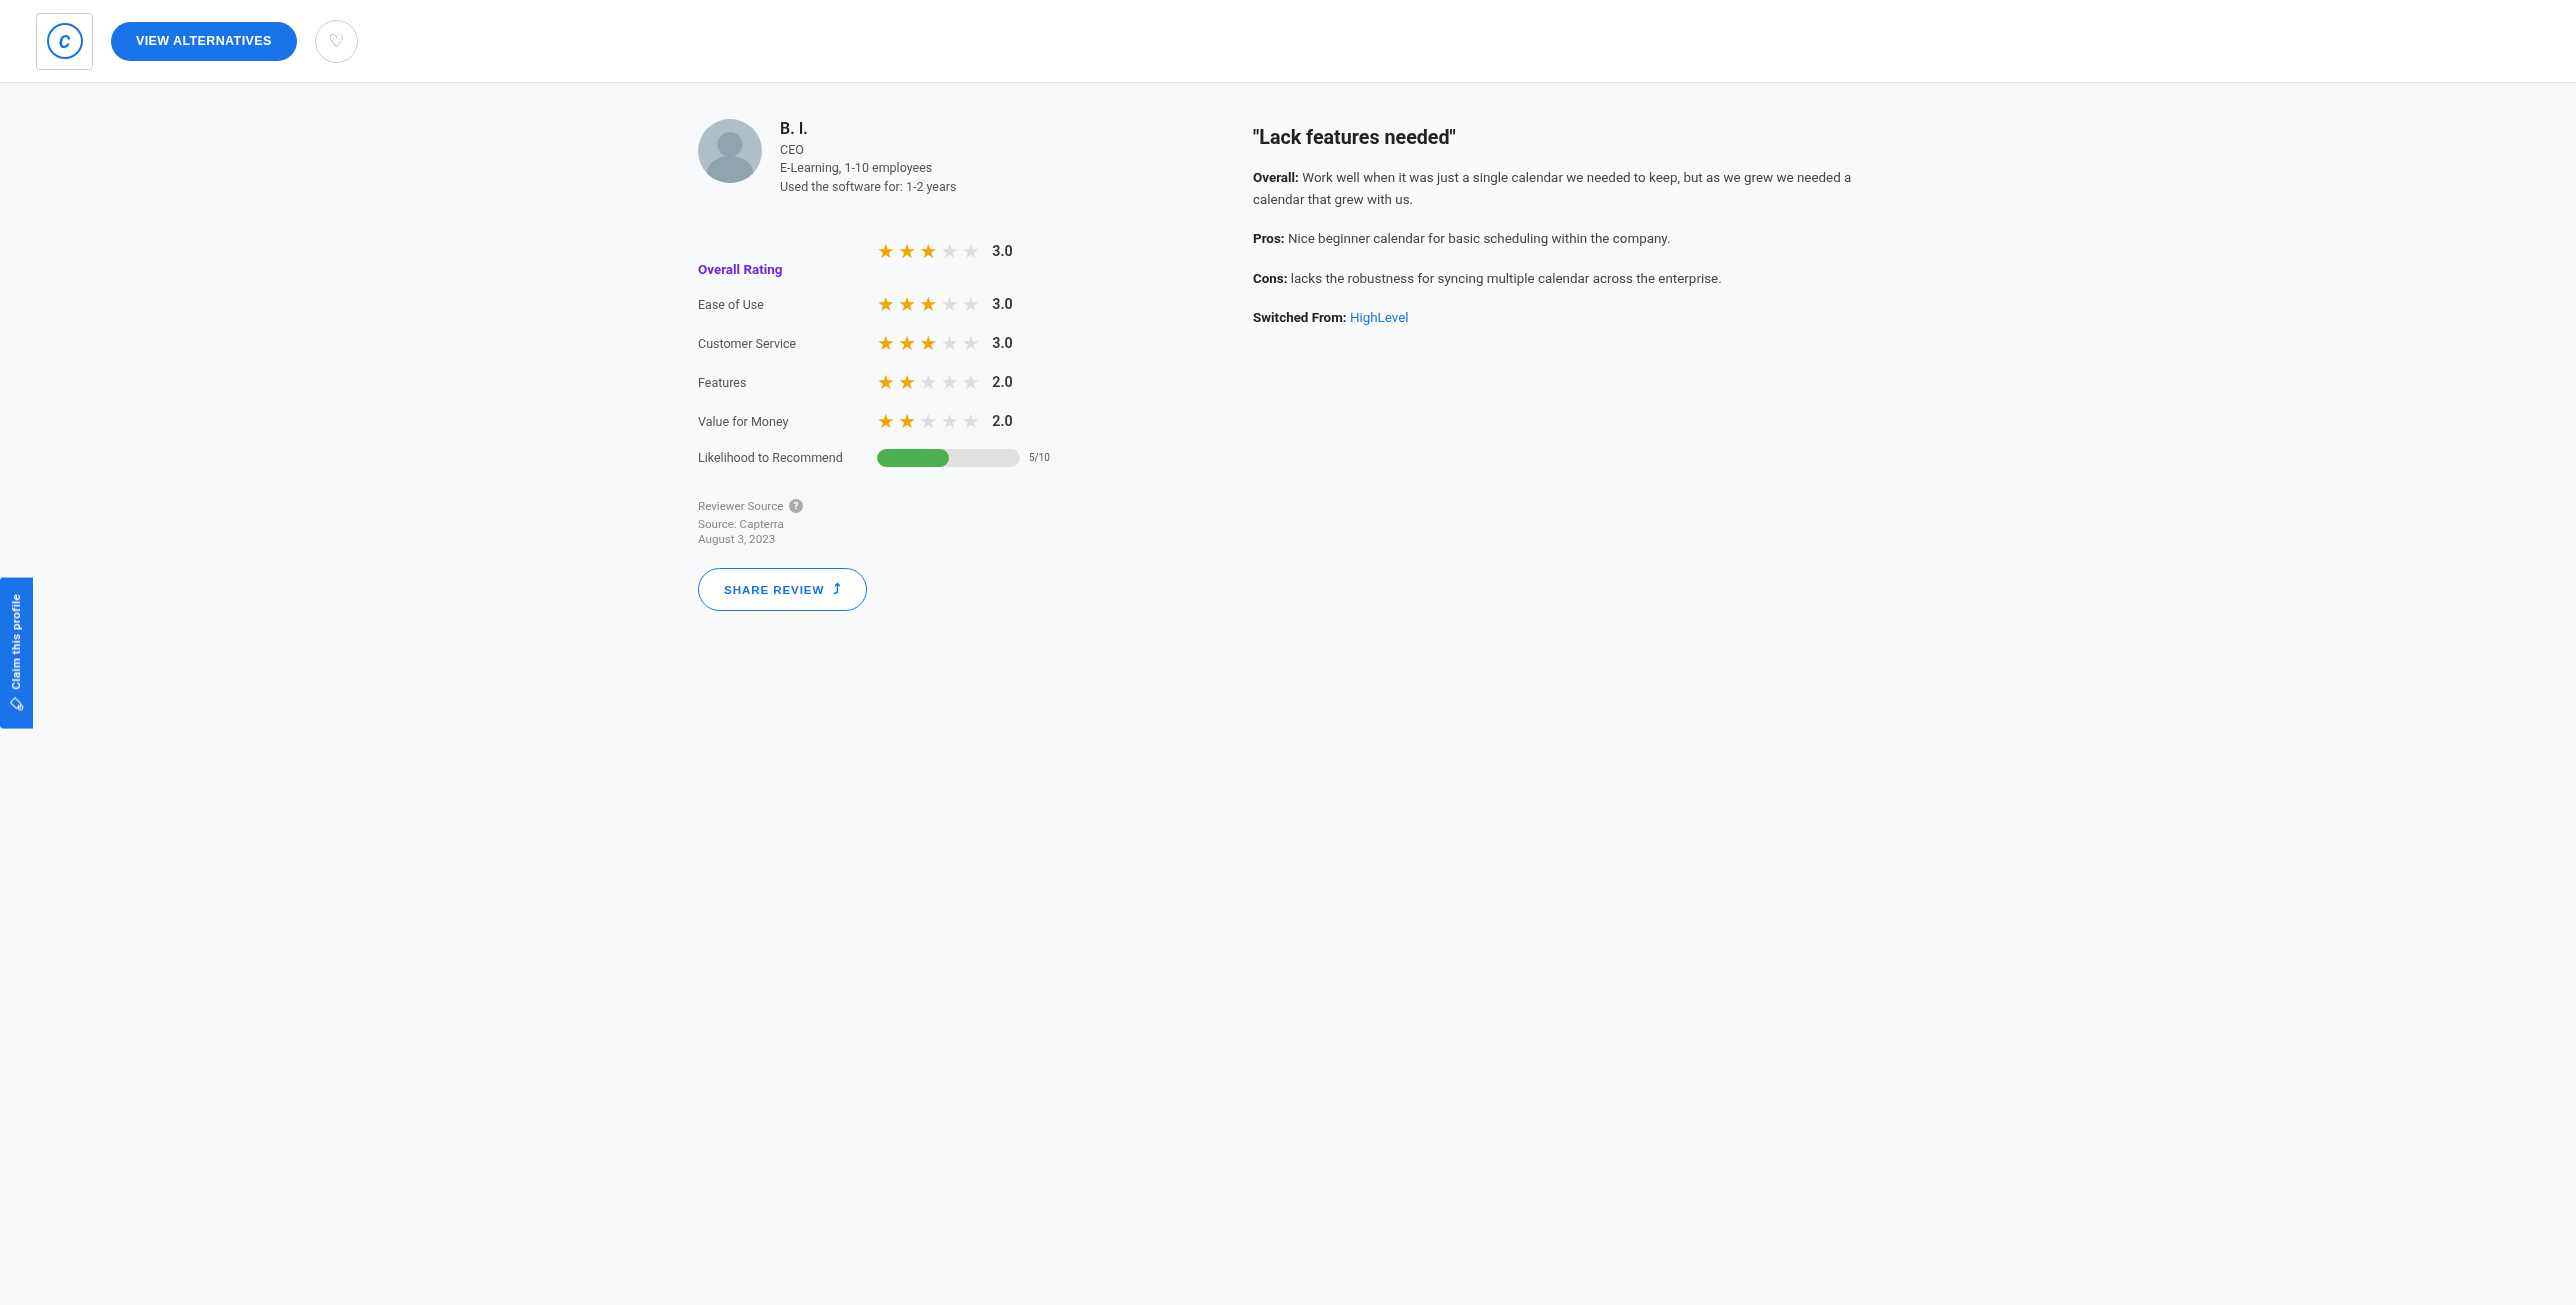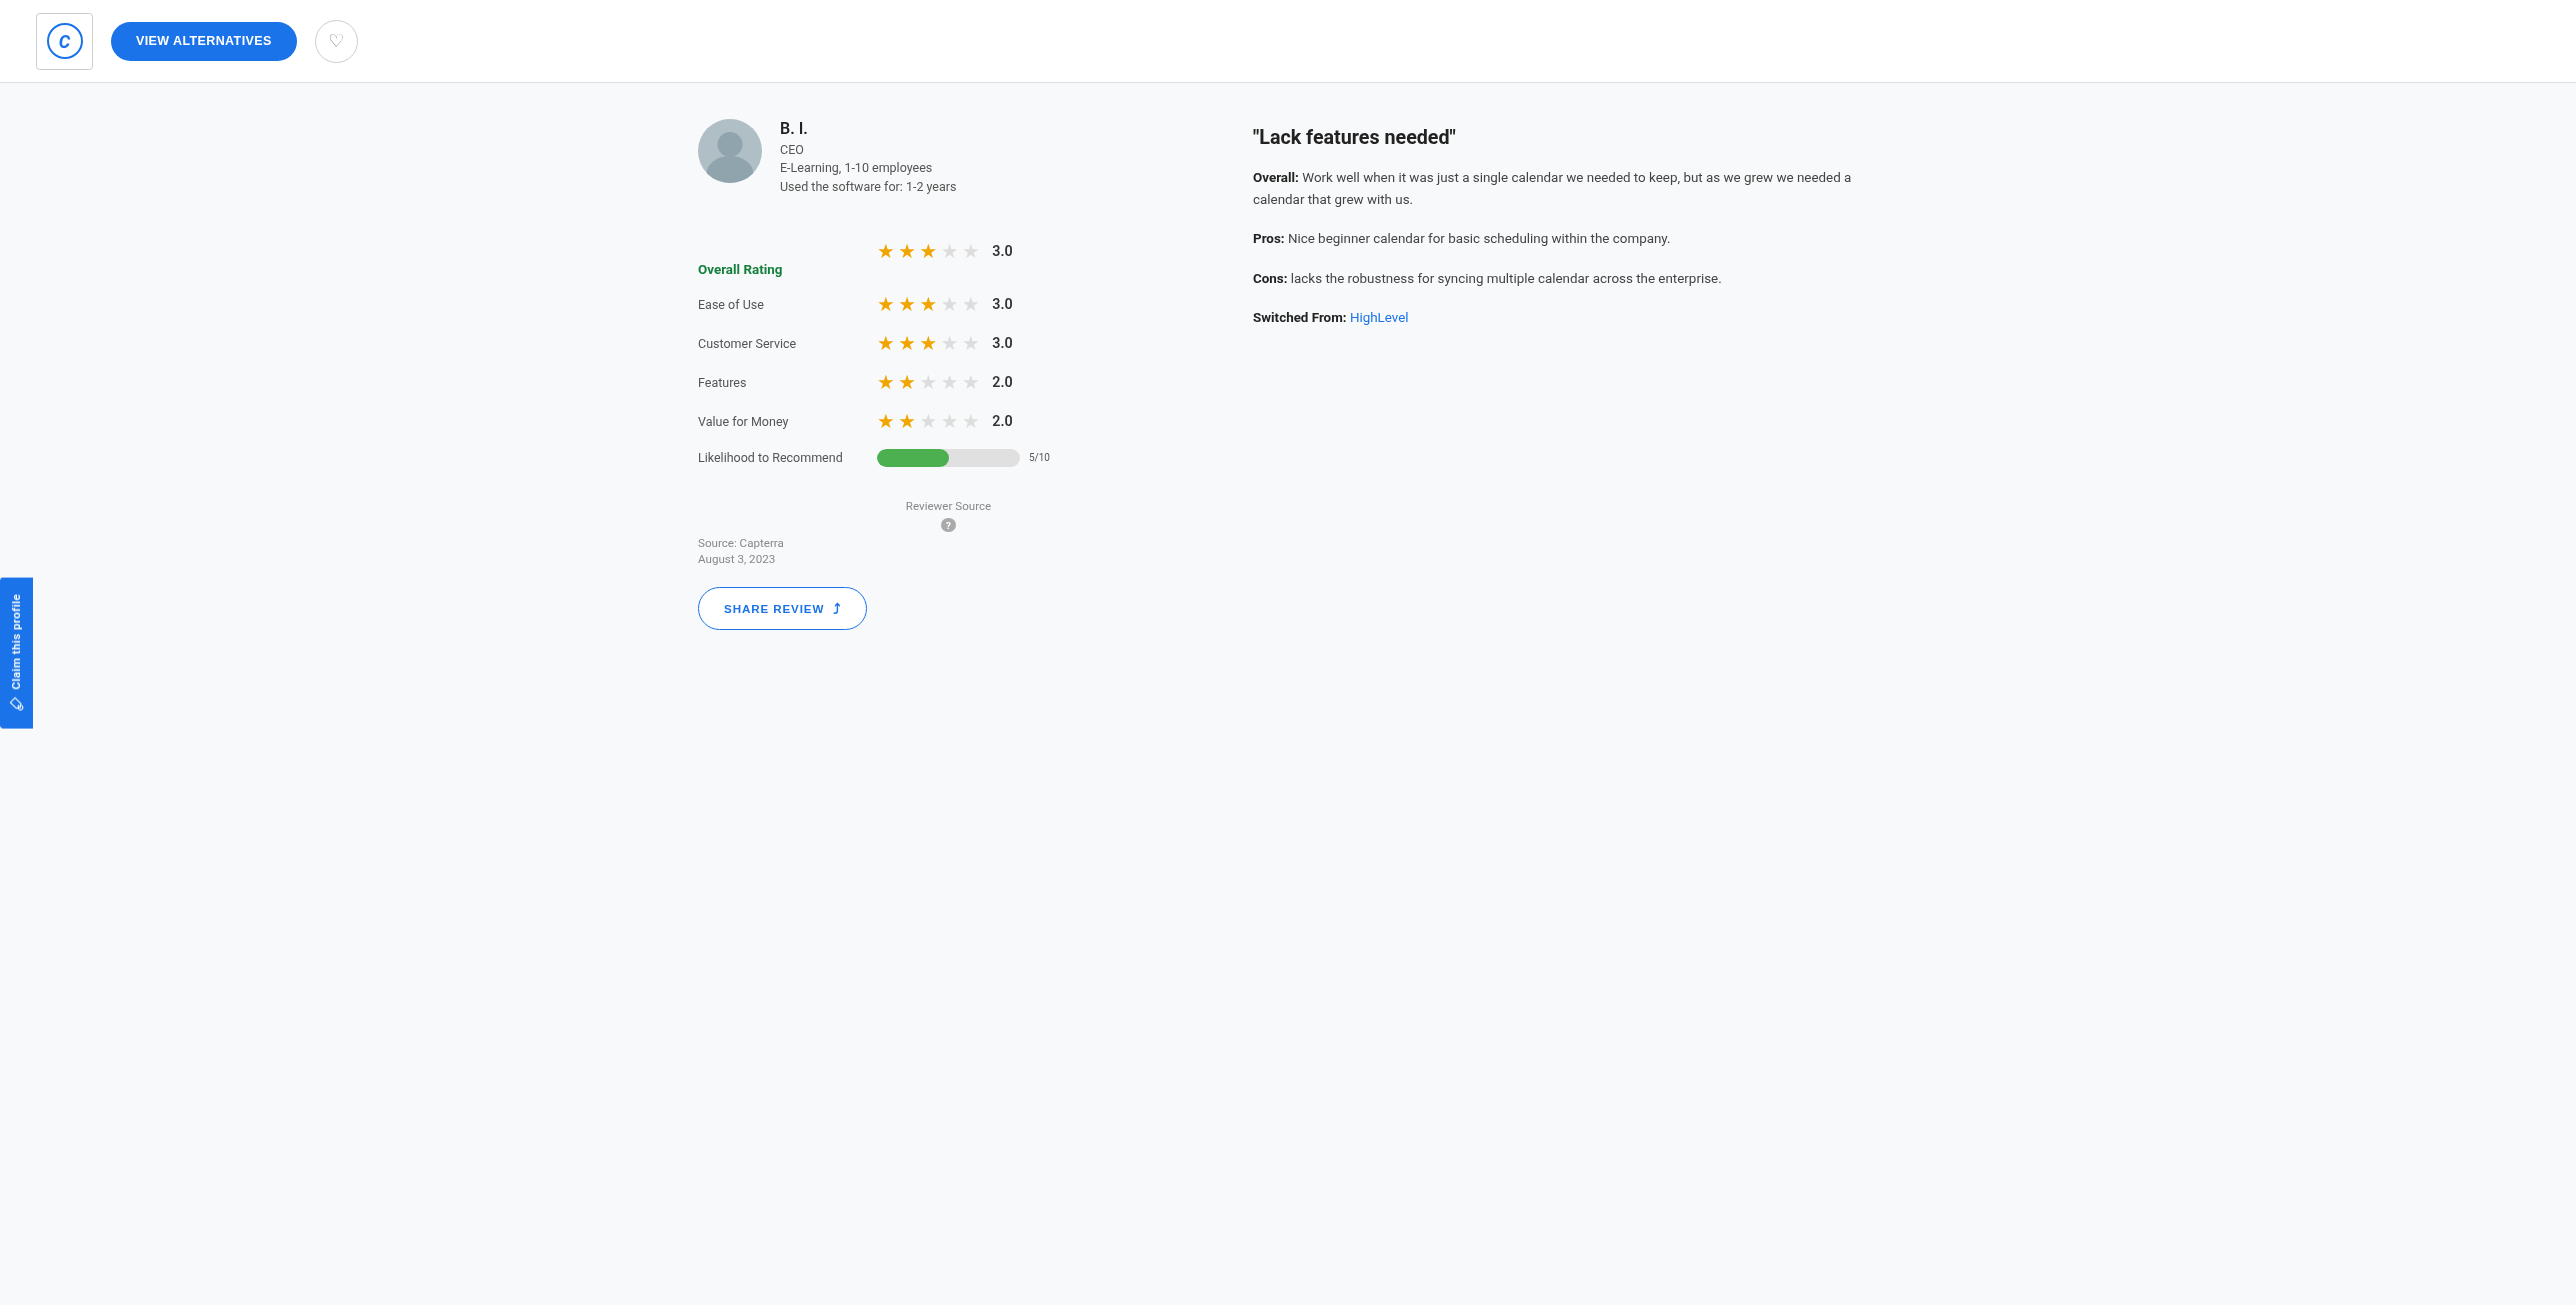--- a/index.html
+++ b/index.html
@@ -153,21 +153,21 @@
       align-items: center;
       margin-bottom: 16px;
     }
     .rating-label {
       flex: 0 0 179px;
       font-size: 12.5px;
       color: #555;
     }
     .rating-label.bold {
       font-weight: 700;
-      color: #15803d;
+      color: #6d28d9;
       font-size: 13.4px;
       margin-top: 36px;
     }
     .stars-container {
       display: flex;
       align-items: center;
       gap: 3.6px;
     }
     .star {
       font-size: 19.7px;
@@ -206,21 +206,20 @@
     .reviewer-source {
       margin-bottom: 7.2px;
     }
     .source-label {
       font-size: 11.6px;
       color: #888;
       display: flex;
       align-items: center;
       gap: 5.4px;
       margin-bottom: 3.6px;
-      flex-direction: column;
     }
     .info-icon {
       width: 14.3px;
       height: 14.3px;
       background: #aaa;
       border-radius: 50%;
       display: inline-flex;
       align-items: center;
       justify-content: center;
       color: #fff;

